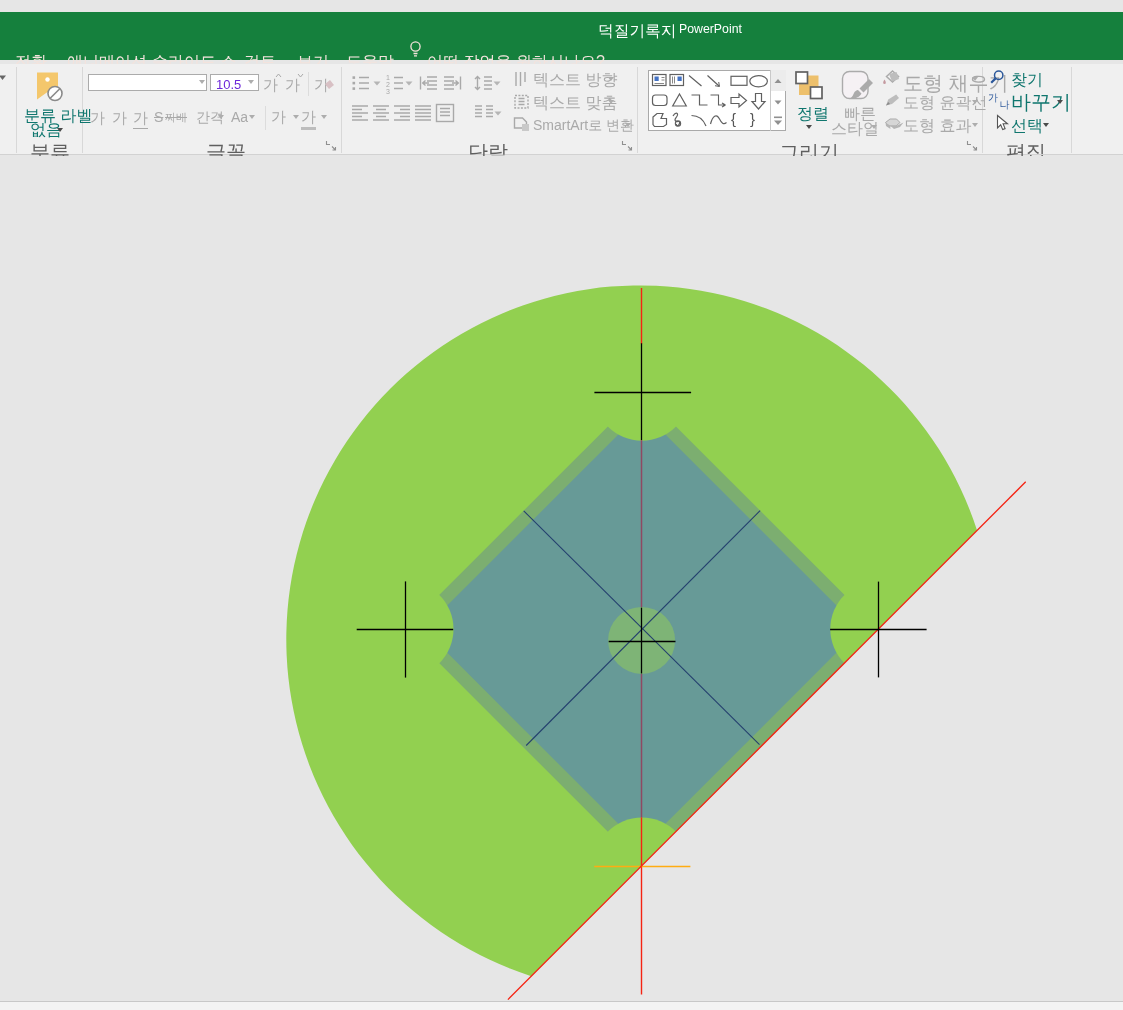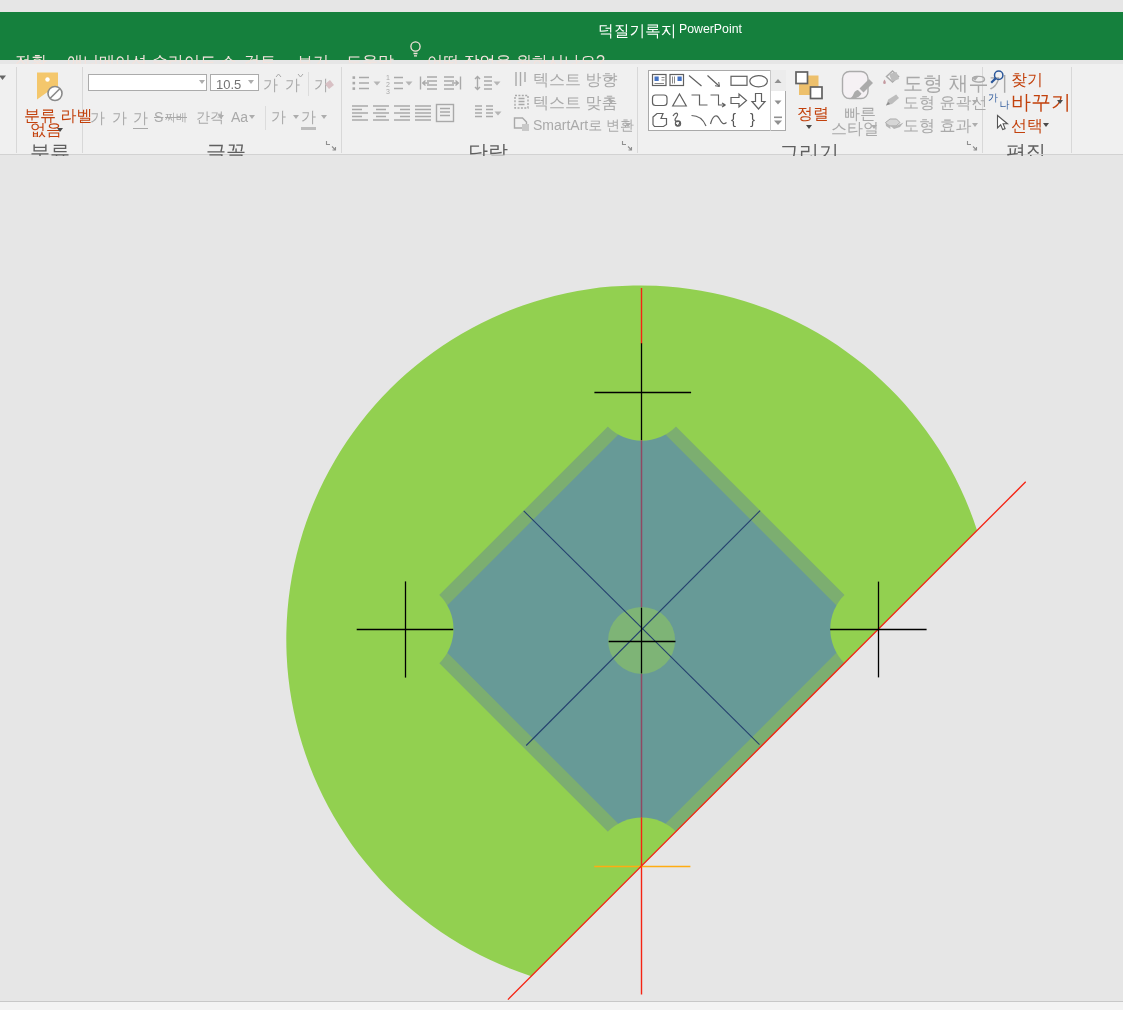--- a/index.html
+++ b/index.html
@@ -6,21 +6,21 @@
 .abs{position:absolute}
 #titlebar{left:0;top:12px;width:1123px;height:48px;background:#15803d}
 #ribbon{left:0;top:64px;width:1123px;height:91px;background:#F0F0F0;border-bottom:1px solid #D2D2D2}
 #canvas{left:0;top:156px;width:1123px;height:846px;background:#E6E6E6;overflow:hidden}
 #statusbar{left:0;top:1001px;width:1123px;height:9px;background:#F3F3F3;border-top:1px solid #C8C8C8}
 .ttl{color:#fff;white-space:nowrap}
 .tab{color:#F3E3DD;font-size:16px;white-space:nowrap}
 .gl{color:#5F5F5F;font-size:20px;white-space:nowrap;transform:translateX(-50%)}
 .sep{background:#D8D8D8;width:1px;top:67px;height:86px}
 .dis{color:#A9A9A9;white-space:nowrap}
-.en{color:#c2410c;white-space:nowrap}
+.en{color:#0f766e;white-space:nowrap}
 .combo{background:#fff;border:1px solid #ABABAB}
 .dar{width:0;height:0;border-left:3.5px solid transparent;border-right:3.5px solid transparent;border-top:4px solid #4a4a4a}
 .dag{width:0;height:0;border-left:3.5px solid transparent;border-right:3.5px solid transparent;border-top:4px solid #ADADAD}
 </style></head>
 <body>
 <div class="abs" id="titlebar">
   <span class="abs ttl" style="left:598px;top:9px;font-size:15.7px">덕질기록지</span>
   <span class="abs ttl" style="left:664px;top:10px;font-size:13px">-</span>
   <span class="abs ttl" style="left:679px;top:10px;font-size:12.3px">PowerPoint</span>
   <span class="abs tab" style="left:15px;top:40px">전환</span>
@@ -46,21 +46,21 @@
 <span class="abs gl" style="left:809px;top:139px">그리기</span>
 <span class="abs gl" style="left:1026px;top:139px">편집</span>
 
 <span class="abs en" style="left:24px;top:106px;font-size:16px">분류 라벨</span>
 <span class="abs en" style="left:30px;top:120px;font-size:16px">없음</span>
 <div class="abs dar" style="left:57px;top:128px"></div>
 
 <div class="abs combo" style="left:88px;top:74px;width:119px;height:17px"></div>
 <div class="abs dag" style="left:199px;top:80px"></div>
 <div class="abs combo" style="left:210px;top:74px;width:49px;height:17px"></div>
-<span class="abs" style="left:216px;top:77px;font-size:13px;color:#737373">10.5</span>
+<span class="abs" style="left:216px;top:77px;font-size:13px;color:#6d28d9">10.5</span>
 <div class="abs dag" style="left:248px;top:80px"></div>
 <span class="abs dis" style="left:263px;top:76px;font-size:15px">가</span>
 <span class="abs dis" style="left:285px;top:76px;font-size:15px">가</span>
 <div class="abs" style="left:308px;top:72px;width:1px;height:24px;background:#DCDCDC"></div>
 <span class="abs dis" style="left:314px;top:76px;font-size:15px">가</span>
 <span class="abs dis" style="left:90px;top:109px;font-size:15px">가</span>
 <span class="abs dis" style="left:112px;top:109px;font-size:15px">가</span>
 <span class="abs dis" style="left:133px;top:109px;font-size:15px;border-bottom:1px solid #A9A9A9">가</span>
 <span class="abs dis" style="left:154px;top:109px;font-size:14px;text-decoration:line-through">S</span>
 <span class="abs dis" style="left:165px;top:110px;font-size:11px;text-decoration:line-through">짜배</span>

